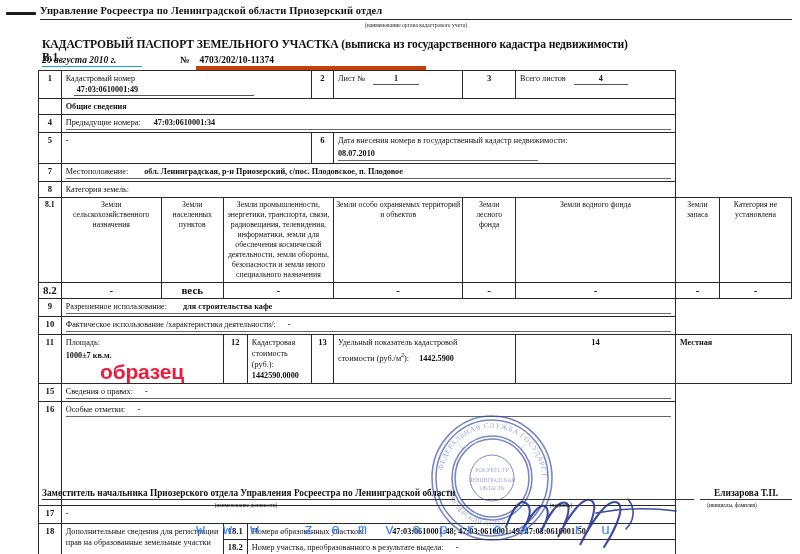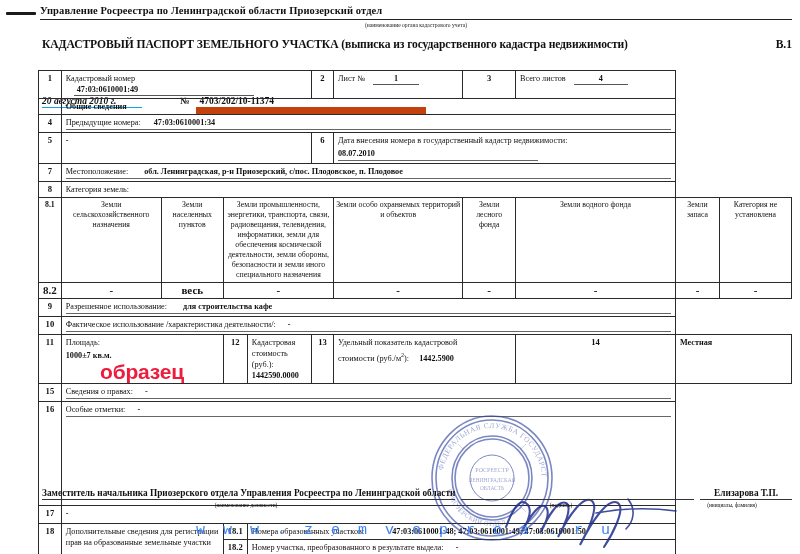--- a/index.html
+++ b/index.html
@@ -28,36 +28,36 @@
     letter-spacing: .1px; line-height: 13px;
   }
   .org-rule {
     margin: 2px auto 0; width: 100%; height: 1px; background: #222;
   }
   .org-sub {
     text-align: center; font-size: 5.6px; margin-top: 2px; color: #222;
   }
   .doc-title-row {
     position: absolute; left: 42px; top: 38px; width: 750px;
-    display: flex; align-items: baseline; justify-content: space-between;
+    display: flex; align-items: baseline; justify-content: space-between; flex-direction: column;
   }
   .doc-title {
     font-size: 11.6px; font-weight: bold; letter-spacing: -0.1px;
   }
   .doc-form { font-size: 11.5px; font-weight: bold; }
 
   .date-row {
     position: absolute; left: 42px; top: 55px; width: 750px;
     display: flex; align-items: baseline; font-size: 9.5px; font-weight: bold;
   }
   .date-val { display: inline-block; border-bottom: 1px solid #0ea5e9; padding: 0 2px 1px 0; min-width: 100px; font-style: italic; }
   .nosign { margin-left: 38px; font-weight: bold; }
   .num-val {
-    display: inline-block; border-bottom: 7px solid #c2410c;
-    margin-left: 6px; padding: 0 4px 1px 4px; min-width: 230px; margin-top: 41px;
+    display: inline-block; border-bottom: 5px solid #c2410c;
+    margin-left: 6px; padding: 0 4px 1px 4px; min-width: 230px;
   }
 
   
   .tbl {
     position: absolute; left: 38px; top: 70px;
     width: 754px; border-collapse: collapse;
     font-size: 8.2px; line-height: 11px;
   }
   .tbl td {
     border: 1px solid #2a2a2a;

